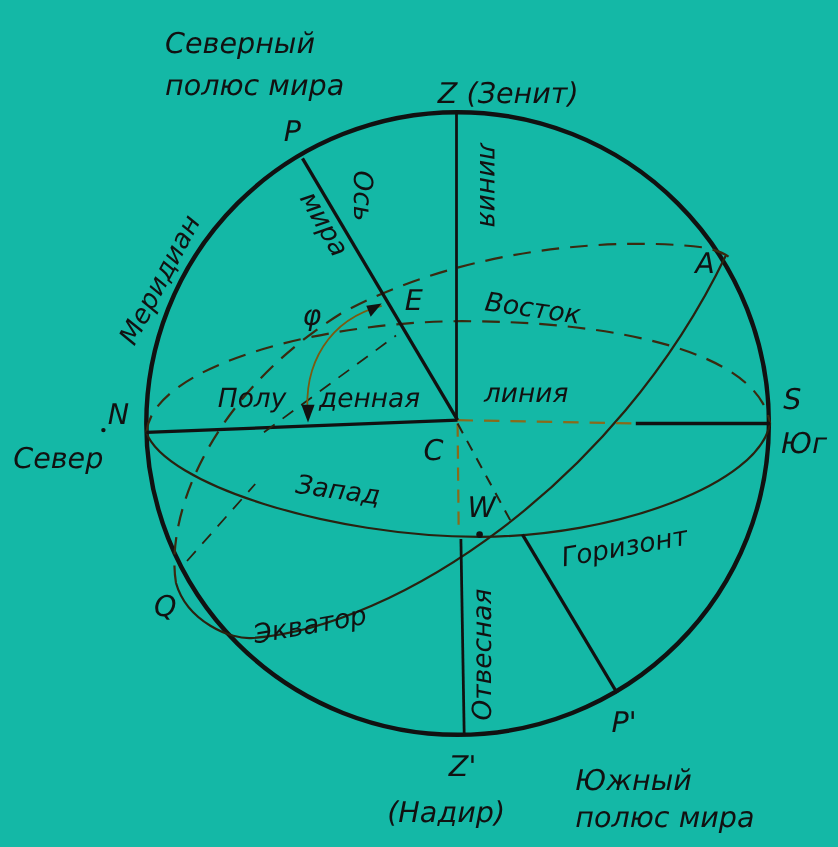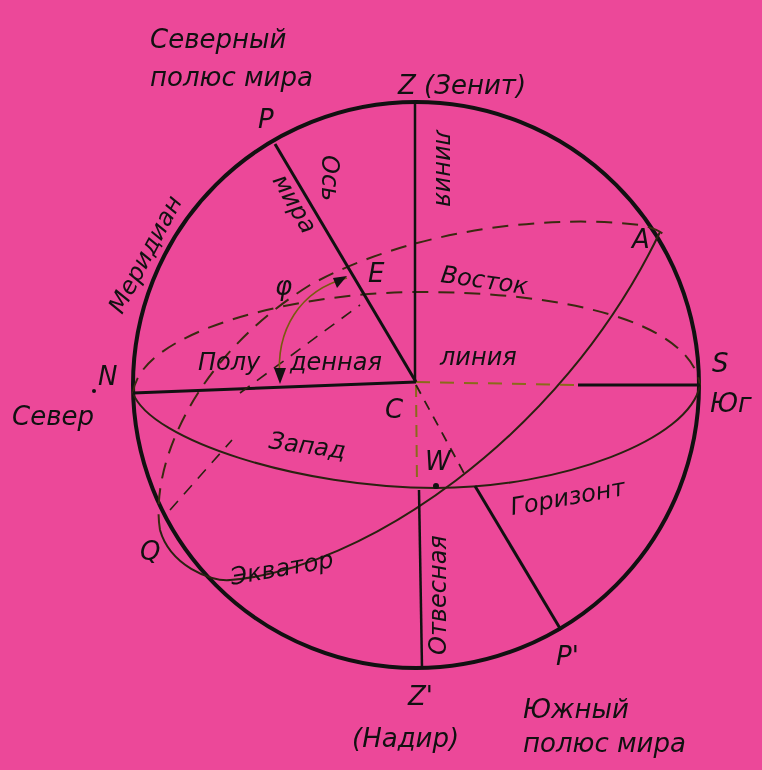--- a/index.html
+++ b/index.html
@@ -1,17 +1,17 @@
 <!DOCTYPE html>
 <html><head>
   <meta charset="utf-8">
   <style>
     html, body { margin: 0; padding: 0; background: #ffffff; }
     body { width: 762px; height: 770px; overflow: hidden; }
-    #stage { position: relative; width: 762px; height: 770px; background: #ec4899; }
+    #stage { position: relative; width: 762px; height: 770px; background: #14b8a6; }
     svg { position: absolute; left: 0; top: 0; }
     .lbl { font-family: "DejaVu Sans", sans-serif; font-style: italic; fill: #111; }
     .lbl-lg { font-size: 26px; }
     .lbl-md { font-size: 24px; }
     .letter { font-family: "DejaVu Sans", sans-serif; font-style: italic; font-size: 26px; fill: #111; }
   </style>
 </head>
 <body>
 
 <div id="stage">

